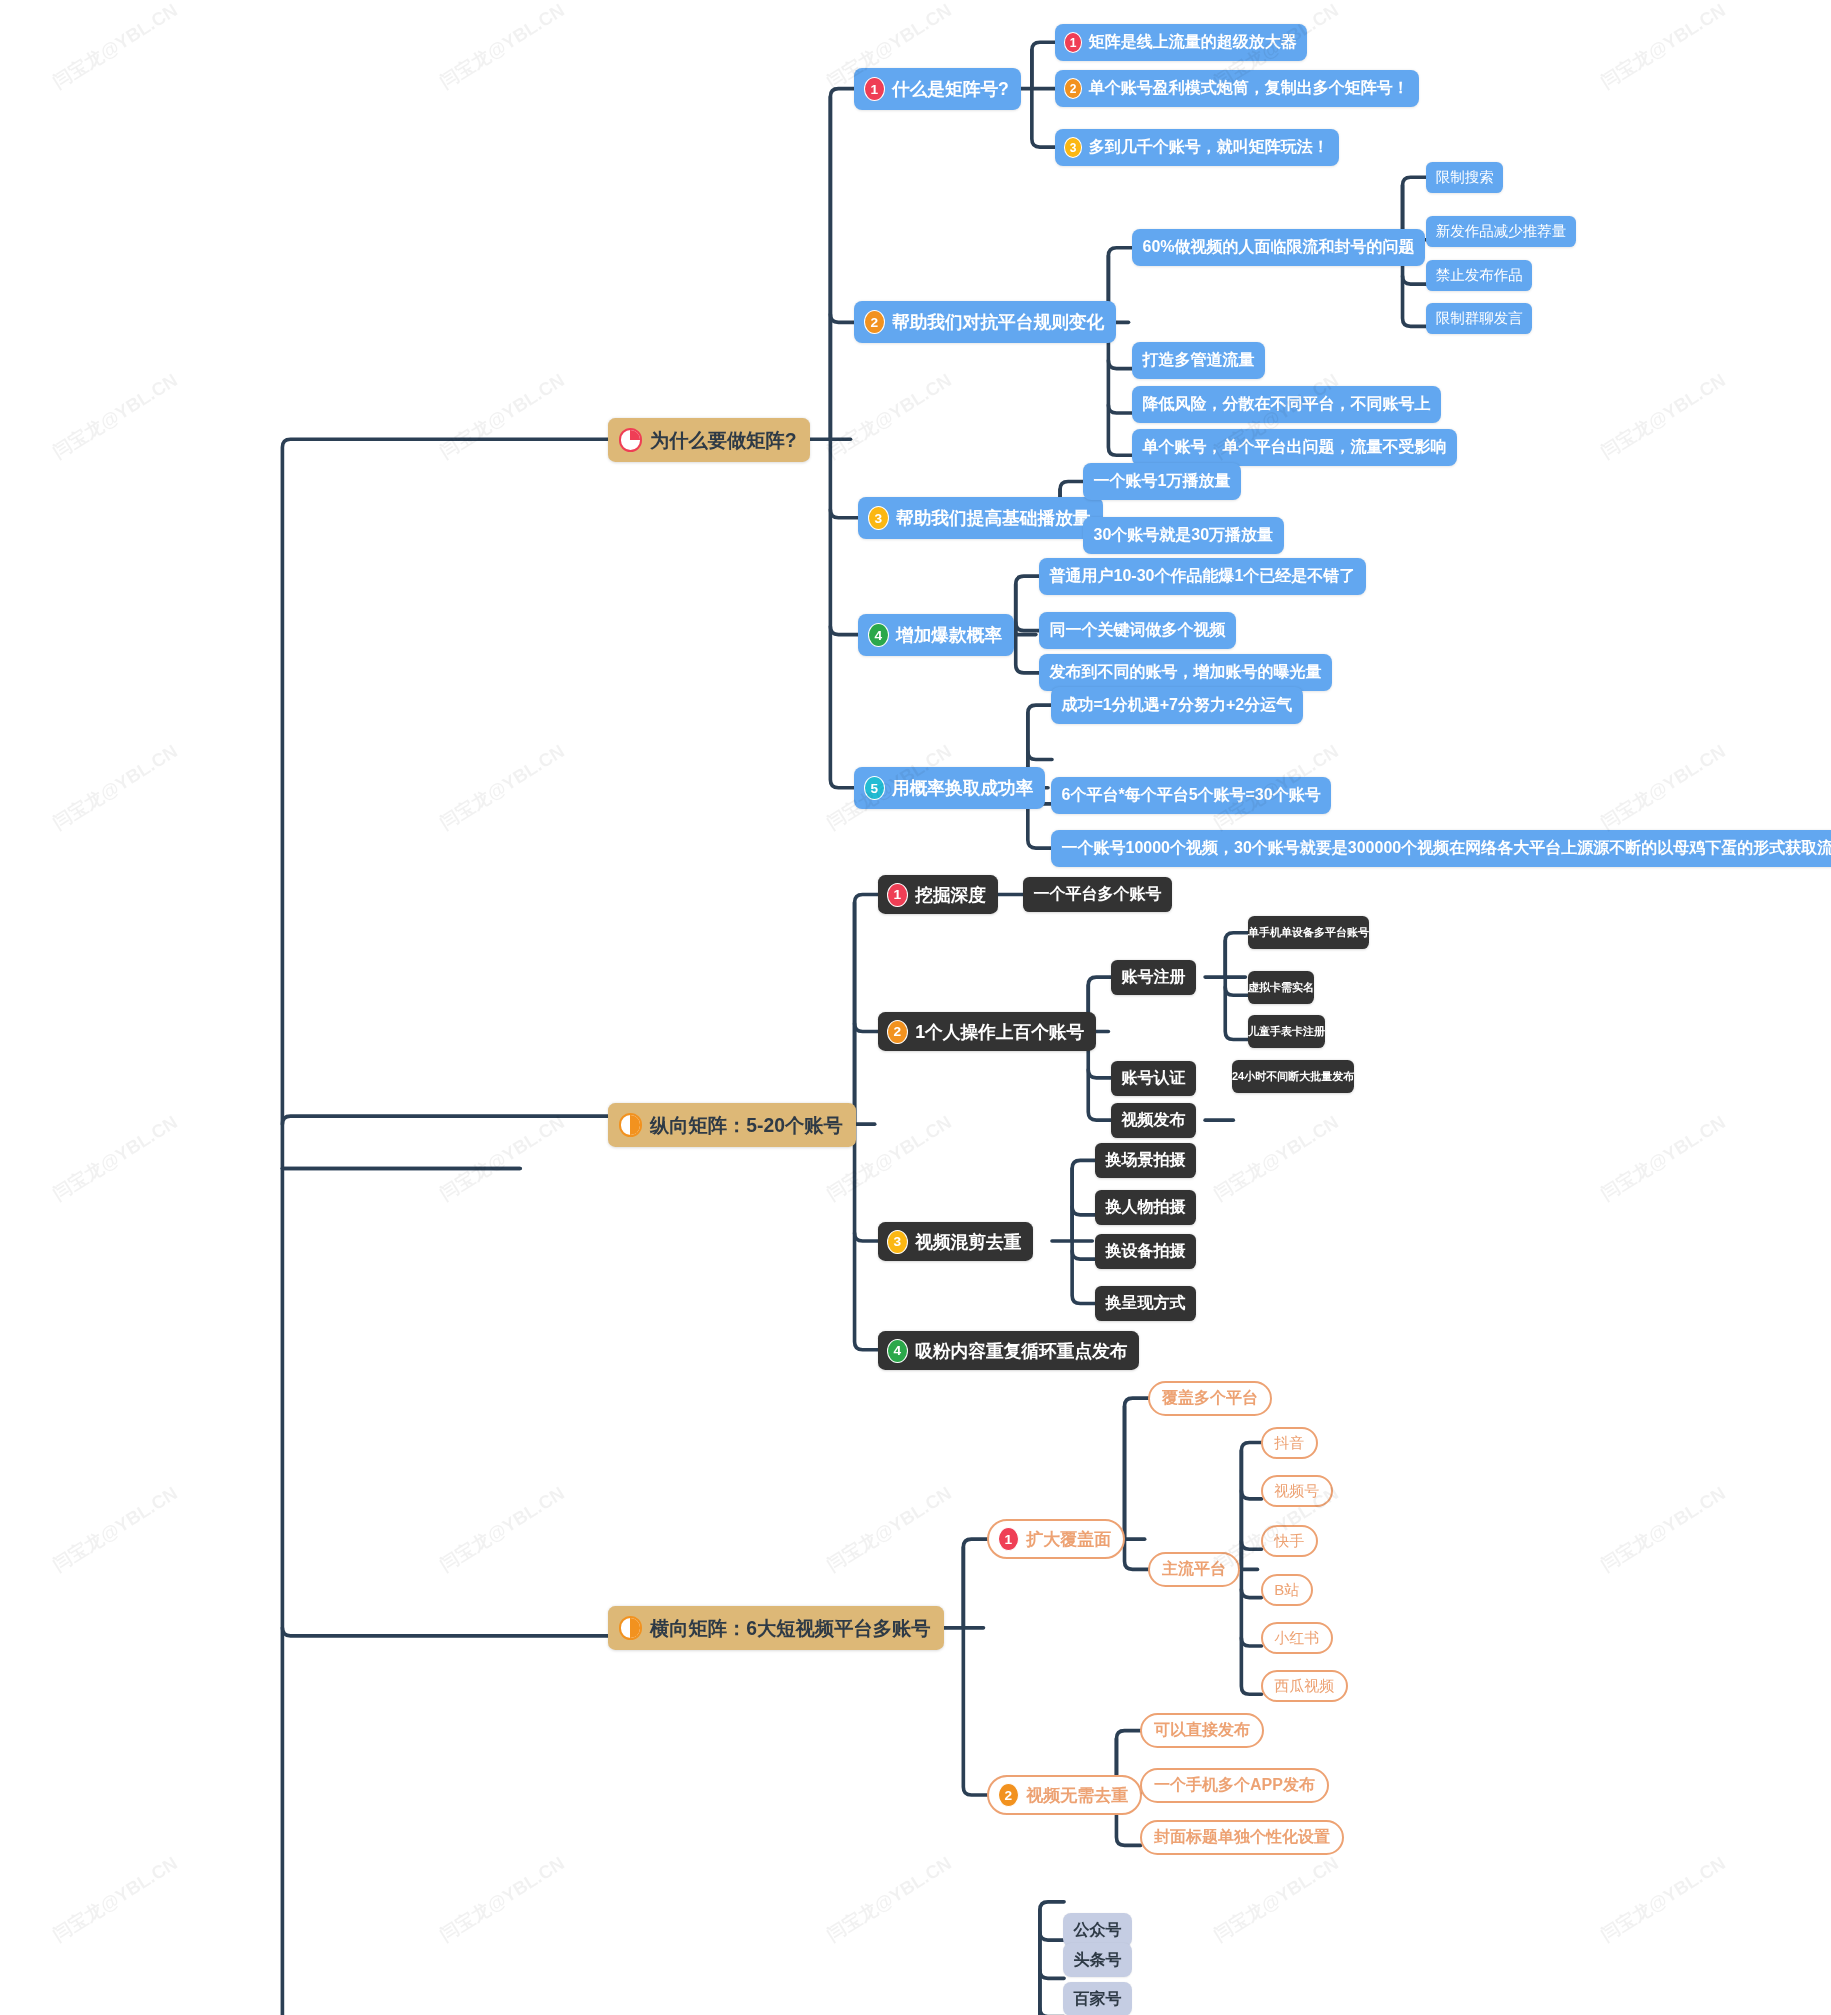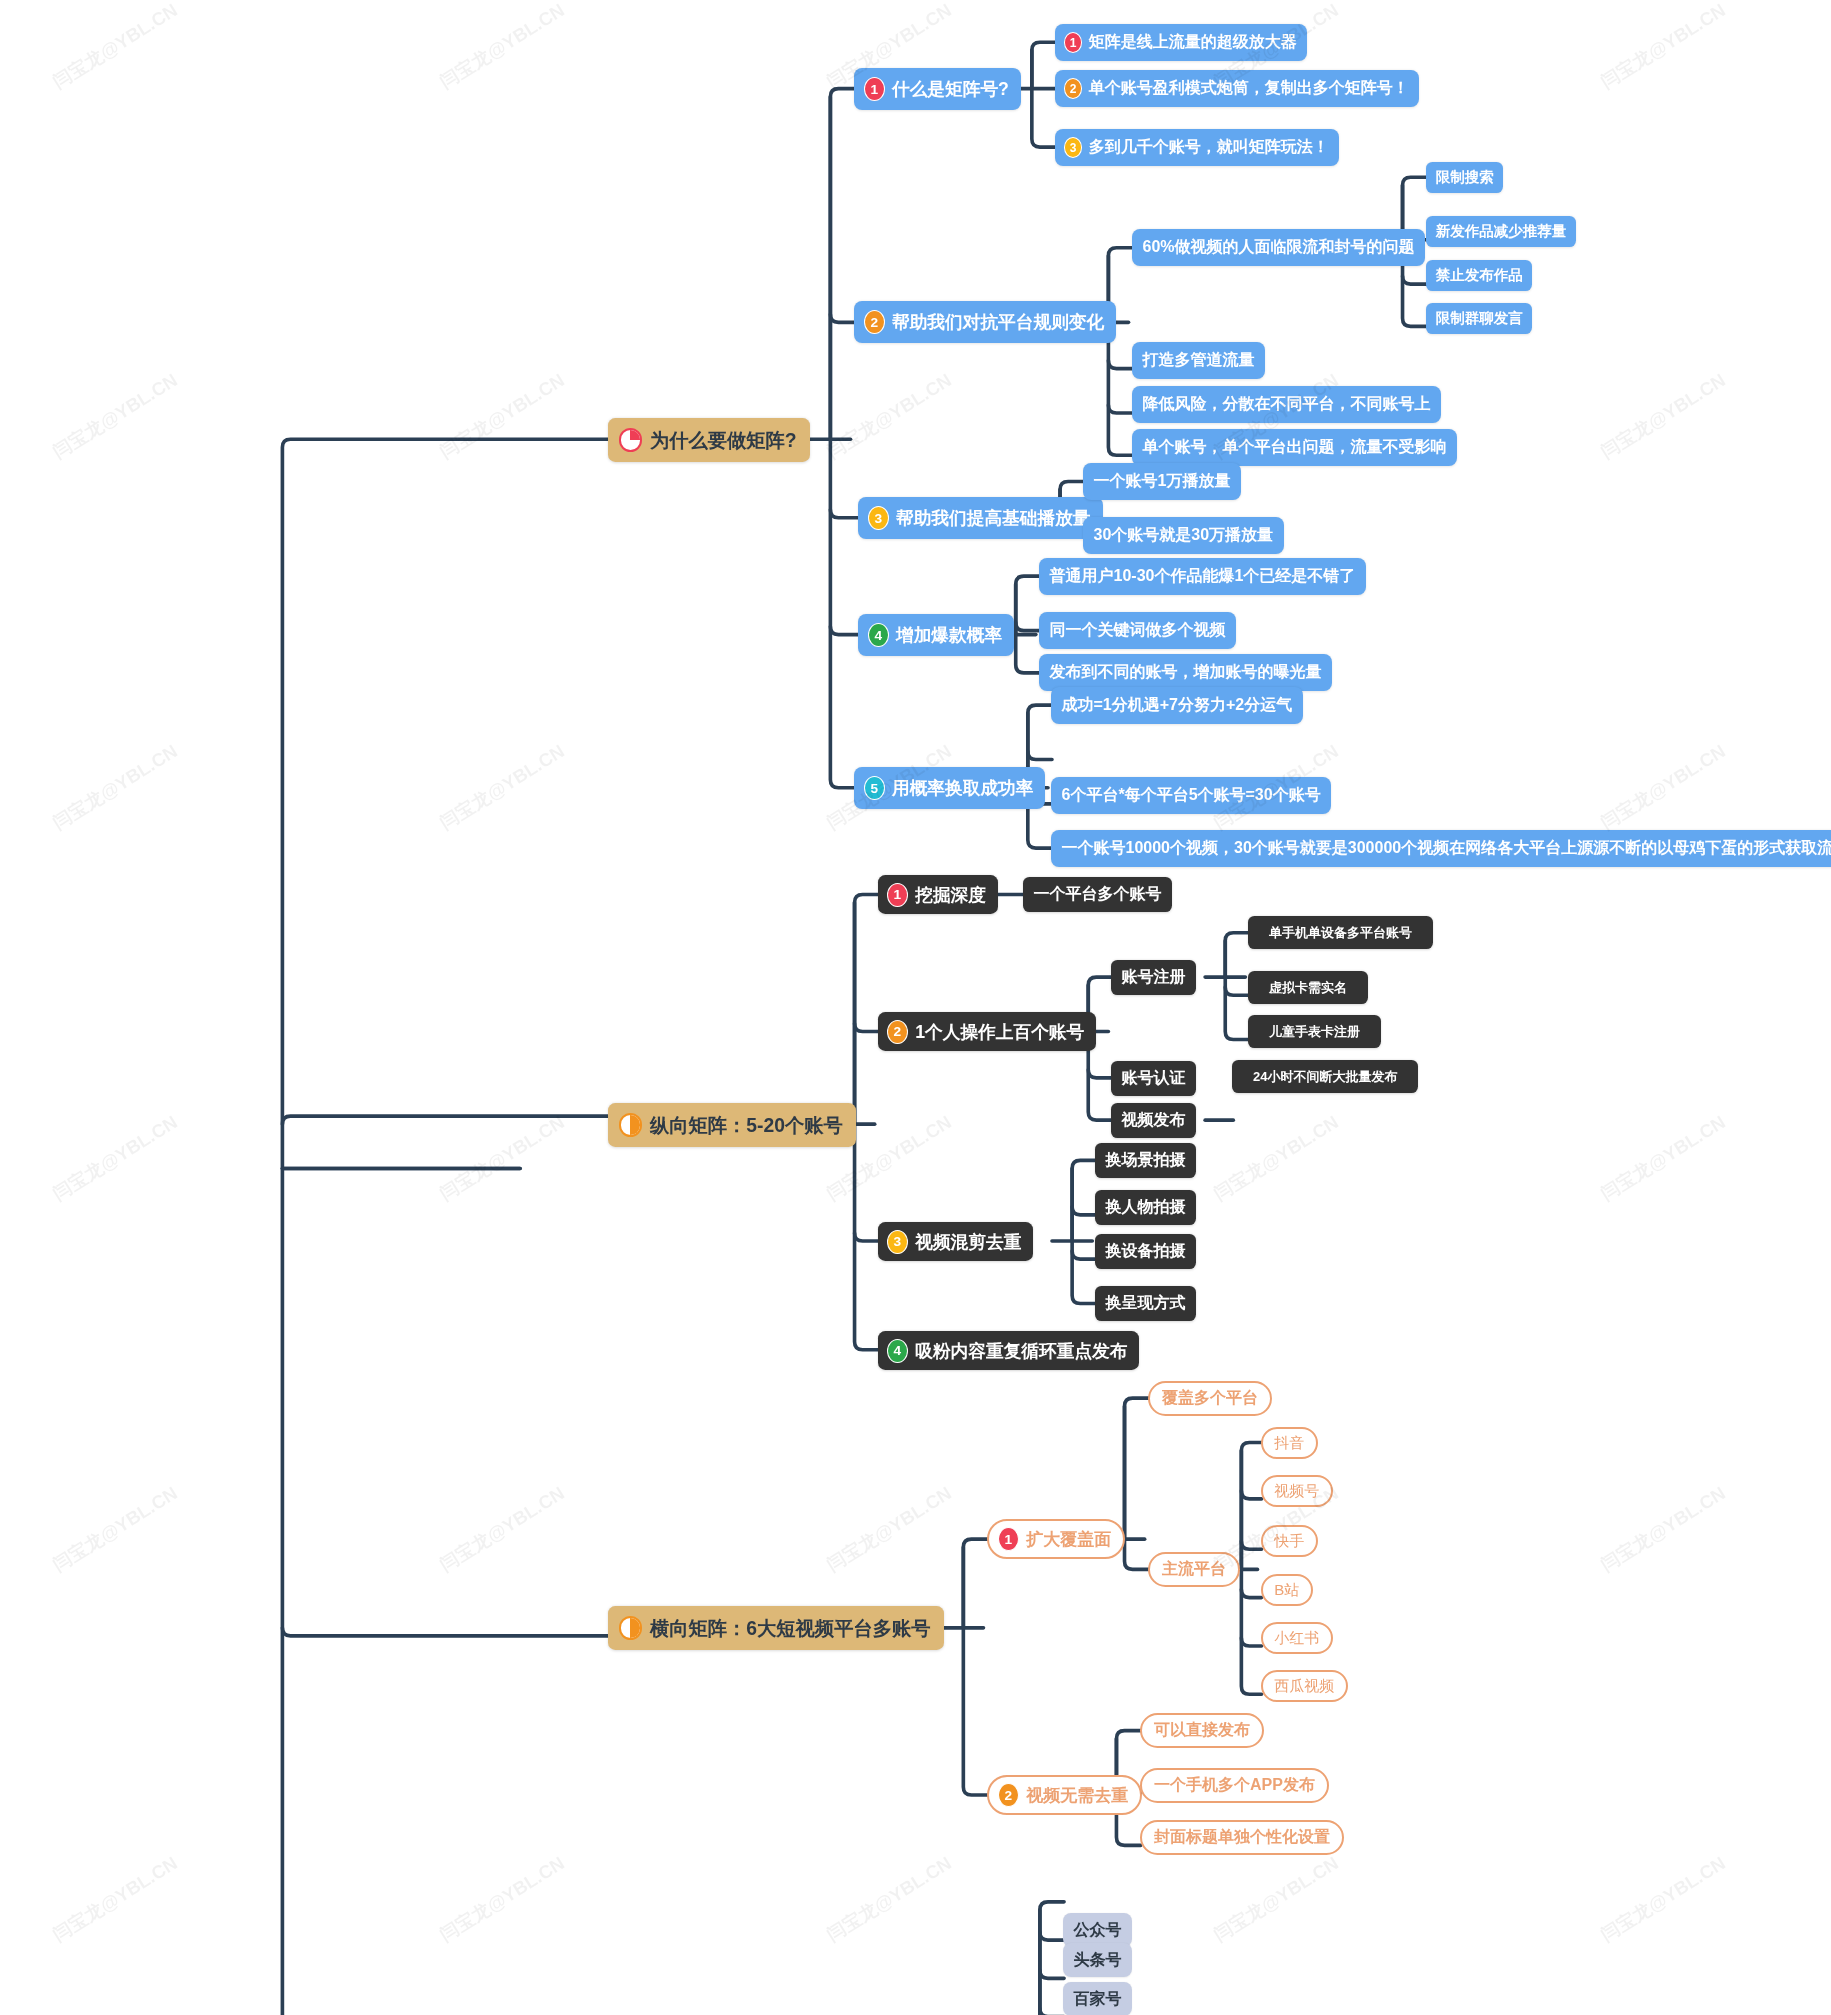--- a/index.html
+++ b/index.html
@@ -20,27 +20,27 @@
   .l1{
     background:#ddb877;color:#2e3a46;border-radius:7.3px;
     padding:0 13.7px 0 10.5px;height:44px;font-size:19.3px;font-weight:bold;
     box-shadow:0 0.8px 2.8px rgba(0,0,0,.14);gap:8px;
   }
 
   
   .blue{background:#62a7f0;color:#ffffff;border-radius:8px;box-shadow:0 0.8px 2.4px rgba(0,0,0,.10);}
   .l2b{padding:0 12px 0 9.7px;height:42px;font-size:17.7px;font-weight:bold;gap:7.3px;}
   .l3b{padding:0 10.5px;height:37px;font-size:16px;font-weight:bold;}
-  .l4b{padding:0 9.7px;height:31px;font-size:14.5px;font-weight:bold;border-radius:6.4px;}
+  .l4b{padding:0 9.7px;height:31px;font-size:14.5px;font-weight:normal;border-radius:6.4px;}
 
   
   .dark{background:#333333;color:#ffffff;border-radius:7.3px;box-shadow:0 0.8px 2.4px rgba(0,0,0,.16);}
   .l2d{padding:0 12px 0 8.9px;height:39px;font-size:17.7px;font-weight:bold;gap:7.3px;}
   .l3d{padding:0 10.5px;height:35px;font-size:16px;font-weight:bold;border-radius:6.4px;}
-  .l4d{padding:0 21px;height:33px;font-size:13px;font-weight:bold;border-radius:6.4px;}
+  .l4d{padding:0 0;height:33px;font-size:11px;font-weight:bold;border-radius:6.4px;}
 
   
   .orng{background:#ffffff;color:#eda273;border:2px solid #eda273;border-radius:403px;box-sizing:border-box;}
   .l2o{padding:0 12px 0 8.9px;height:40px;font-size:17px;font-weight:bold;gap:7.3px;}
   .l3o{padding:0 12px;height:35px;font-size:16px;font-weight:bold;}
   .l4o{padding:0 11.3px;height:32px;font-size:15px;font-weight:normal;}
 
   
   .lav{background:#c5cde3;color:#2e3a46;border-radius:8.9px;box-shadow:0 0.4px 1.6px rgba(0,0,0,.07);margin-top:28px;}
   .l3l{padding:0 10.5px;height:34px;font-size:16px;font-weight:bold;border-radius:8px;}

